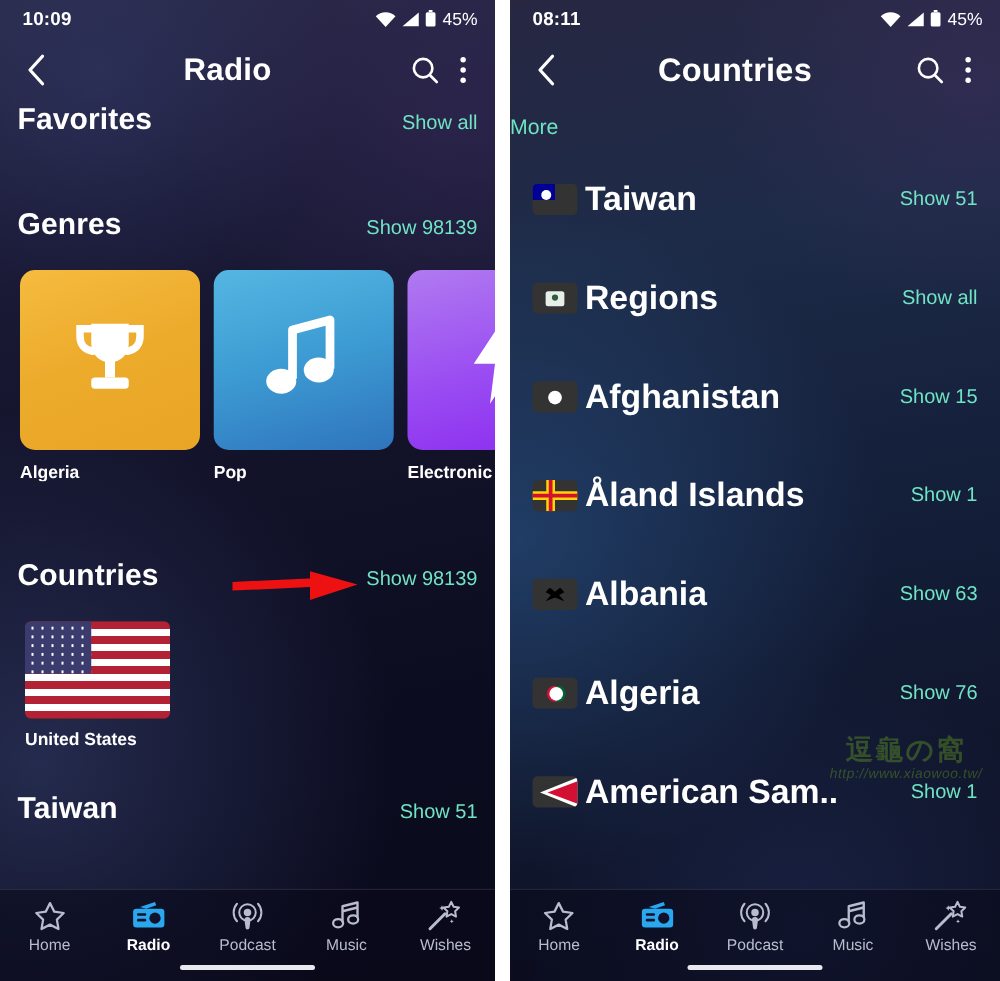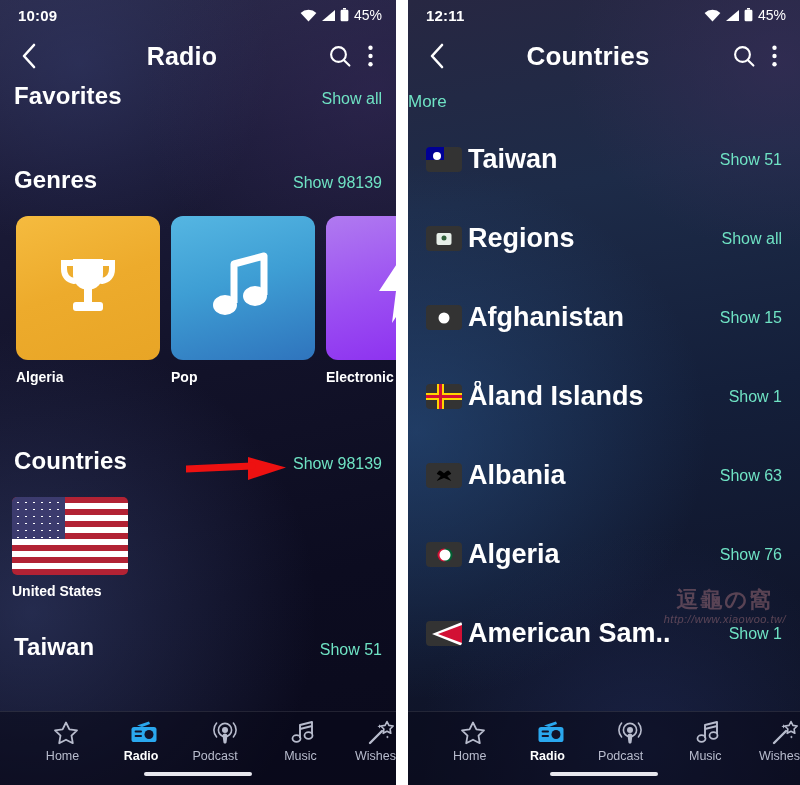--- a/index.html
+++ b/index.html
@@ -85,21 +85,21 @@
   }
   .tile .cap {
     margin-top:9px; font-size:14px; font-weight:bold; color:#fff;
     white-space:nowrap; overflow:hidden;
   }
   .art.charts { background:linear-gradient(160deg,#f5bb3f 0%,#edab2c 48%,#e8a526 100%); }
   .art.pop    { background:linear-gradient(165deg,#55b6e2 0%,#3e9ed4 45%,#2f74bd 100%); }
   .art.elec   { background:linear-gradient(165deg,#b07af0 0%,#9b4ef2 52%,#8a2bef 100%); }
 
   
-  .flagrow { display:flex; gap:12px; padding:4px 0 0 12px; }
+  .flagrow { display:flex; gap:12px; padding:4px 0 0 20px; }
   .fcell { width:116px; flex:none; }
   .fcell .flagbox {
     width:116px; height:78px; border-radius:5px; overflow:hidden;
     position:relative; background:#222;
   }
   .fcell .cap { margin-top:8px; font-size:14px; font-weight:bold; color:#fff; white-space:nowrap; }
 
   
   .f-us { background:#b22234; }
   .f-us .stripes { position:absolute; inset:0;
@@ -175,34 +175,34 @@
   .ff-as .tri { position:absolute; right:0; top:50%; transform:translateY(-50%);
     width:0; height:0; border-top:12.5px solid transparent; border-bottom:12.5px solid transparent;
     border-right:30px solid #fff; }
   .ff-as .tri2 { position:absolute; right:0; top:50%; transform:translateY(-50%);
     width:0; height:0; border-top:9px solid transparent; border-bottom:9px solid transparent;
     border-right:24px solid #d21034; }
 
   .watermark {
     position:absolute; right:14px; bottom:86px; z-index:3;
     text-align:center; opacity:.30; pointer-events:none;
-    color:#fca5a5;
+    color:#84cc16;
   }
   .wm-cjk { font-size:22px; font-weight:bold; letter-spacing:2px; line-height:1; }
   .wm-url { font-size:11px; font-style:italic; letter-spacing:.5px; margin-top:2px; }
 
   
   .navbar {
     flex:none; height:74px; display:flex; align-items:flex-start;
     border-top:1px solid rgba(255,255,255,.10);
     background:rgba(10,10,26,.55);
     padding-top:8px;
   }
   .navitem {
-    flex:1; display:flex; flex-direction:column; align-items:flex-end; gap:4px;
+    flex:1; display:flex; flex-direction:column; align-items:center; gap:4px;
     color:#b8bccd; cursor:pointer;
   }
   .navitem .lbl { font-size:12.5px; }
   .navitem.active { color:#2aa8ef; }
   .navitem.active .lbl { color:#ffffff; font-weight:bold; }
   .homebar {
     position:absolute; left:50%; bottom:9px; transform:translateX(-50%);
     width:108px; height:4px; border-radius:3px; background:#e8e8ef; z-index:4;
   }
 </style>
@@ -377,21 +377,21 @@
     </div>
   </div>
 
   <div class="gap"></div>
 
   <div class="phone right">
     <div class="bg"></div>
     <div class="layer">
 
       <div class="statusbar">
-        <div class="clock">12:11</div>
+        <div class="clock">08:11</div>
         <div class="sb-right">
           <svg width="17" height="13" viewBox="0 0 17 13">
               <path d="M8.5 12.5 0.6 3.9a11.8 11.8 0 0 1 15.8 0z" fill="#fff"></path>
             </svg>
           <svg width="15" height="13" viewBox="0 0 15 13">
               <path d="M14 1v11H1z" fill="#fff"></path>
             </svg>
           <svg width="9" height="14" viewBox="0 0 9 14">
               <rect x="3" y="0" width="3" height="1.6" fill="#fff"></rect>
               <rect x="0.6" y="1.8" width="7.8" height="11.4" rx="1.3" fill="#fff"></rect>

